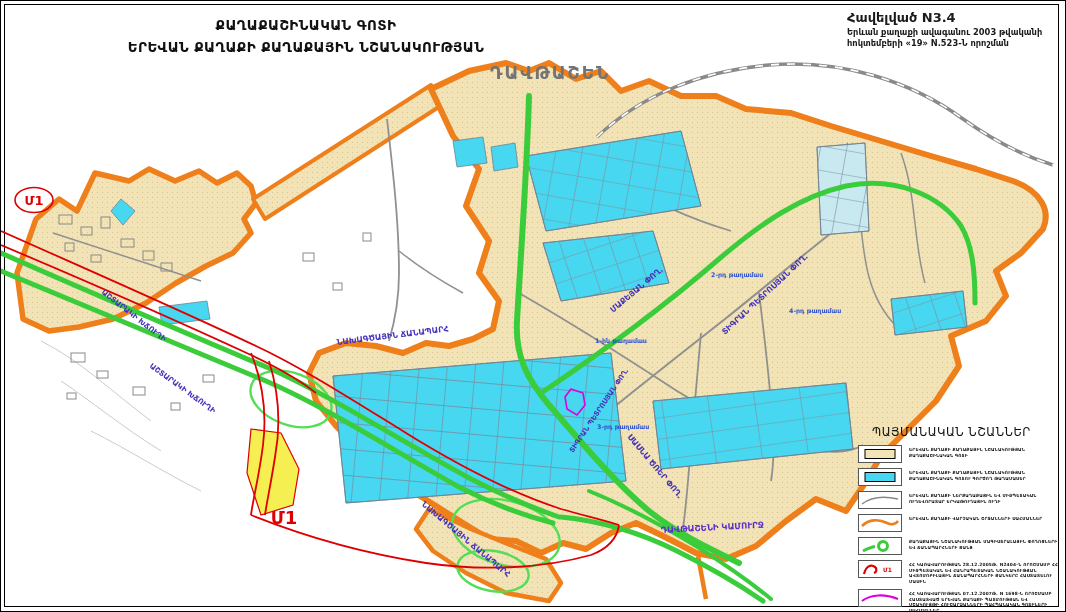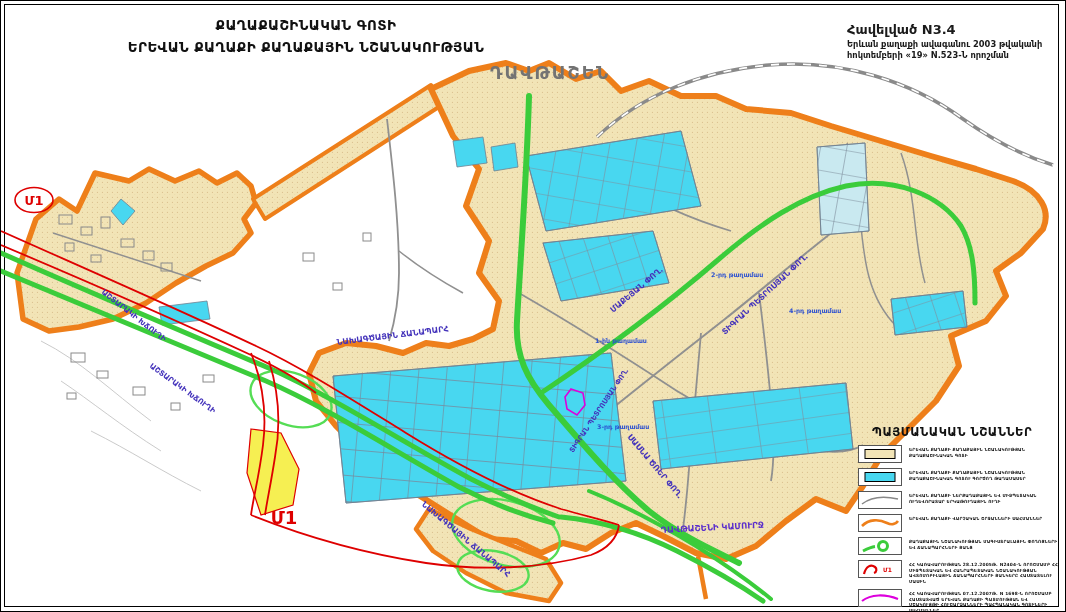--- a/index.html
+++ b/index.html
@@ -7,29 +7,29 @@
     position:relative;width:1066px;height:612px;background:#ffffff;
     border:1.5px solid #000;box-sizing:border-box;overflow:hidden;
     font-family:"DejaVu Sans",sans-serif;
   }
   .innerframe{position:absolute;top:3px;left:3px;right:6px;bottom:4px;border:1px solid #000;pointer-events:none;}
   .map-svg{position:absolute;top:0;left:0;width:1066px;height:612px;}
   .title-block{
     position:absolute;top:14px;left:60px;width:490px;text-align:center;
     font-weight:bold;font-size:13.5px;line-height:1.6;color:#111;letter-spacing:.4px;
   }
-  .annex{position:absolute;top:9px;right:18px;width:200px;color:#1a1a1a;margin-top:12px;}
+  .annex{position:absolute;top:9px;right:18px;width:200px;color:#1a1a1a;}
   .annex .a1{font-weight:bold;font-size:13px;margin-bottom:2px;}
   .annex .a2{font-weight:bold;font-size:8.3px;line-height:1.35;}
   .district-name{
     position:absolute;top:62px;left:489px;color:#737373;font-weight:bold;
     font-size:17px;letter-spacing:2px;
   }
   .legend{position:absolute;top:424px;left:857px;width:200px;color:#111;}
-  .legend-title{font-weight:bold;font-size:11.5px;letter-spacing:.5px;margin:0 0 6px 14px;}
+  .legend-title{font-weight:normal;font-size:11.5px;letter-spacing:.5px;margin:0 0 6px 14px;}
   .lrow{display:flex;align-items:flex-start;gap:7px;margin-bottom:5px;}
   .lsym{flex:0 0 auto;width:42px;height:16px;border:1px solid #555;background:#fff;}
   .ltxt{font-size:4.3px;font-weight:bold;line-height:1.3;padding-top:2px;letter-spacing:.2px;}
   svg text{font-family:"DejaVu Sans",sans-serif;}
 </style>
 </head>
 <body>
 
 <div class="page">
   <div class="innerframe"></div>

